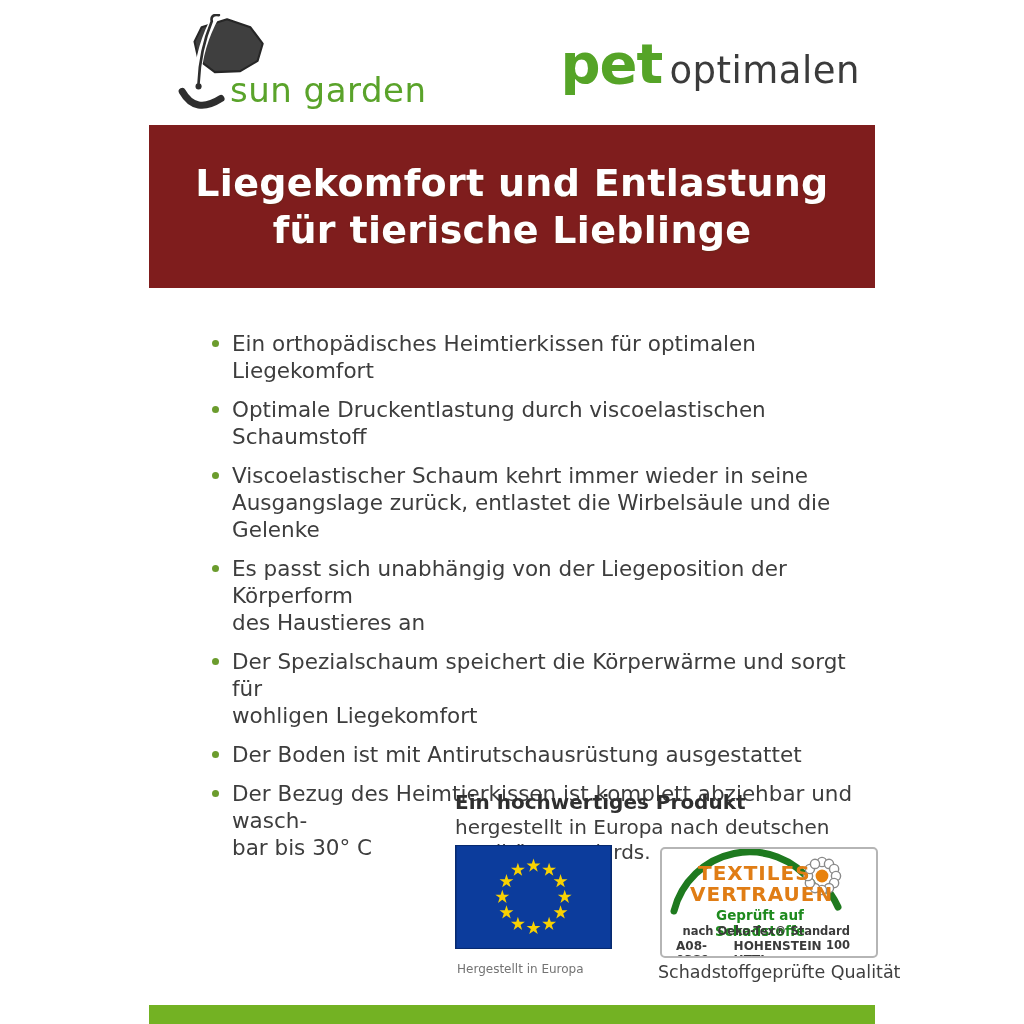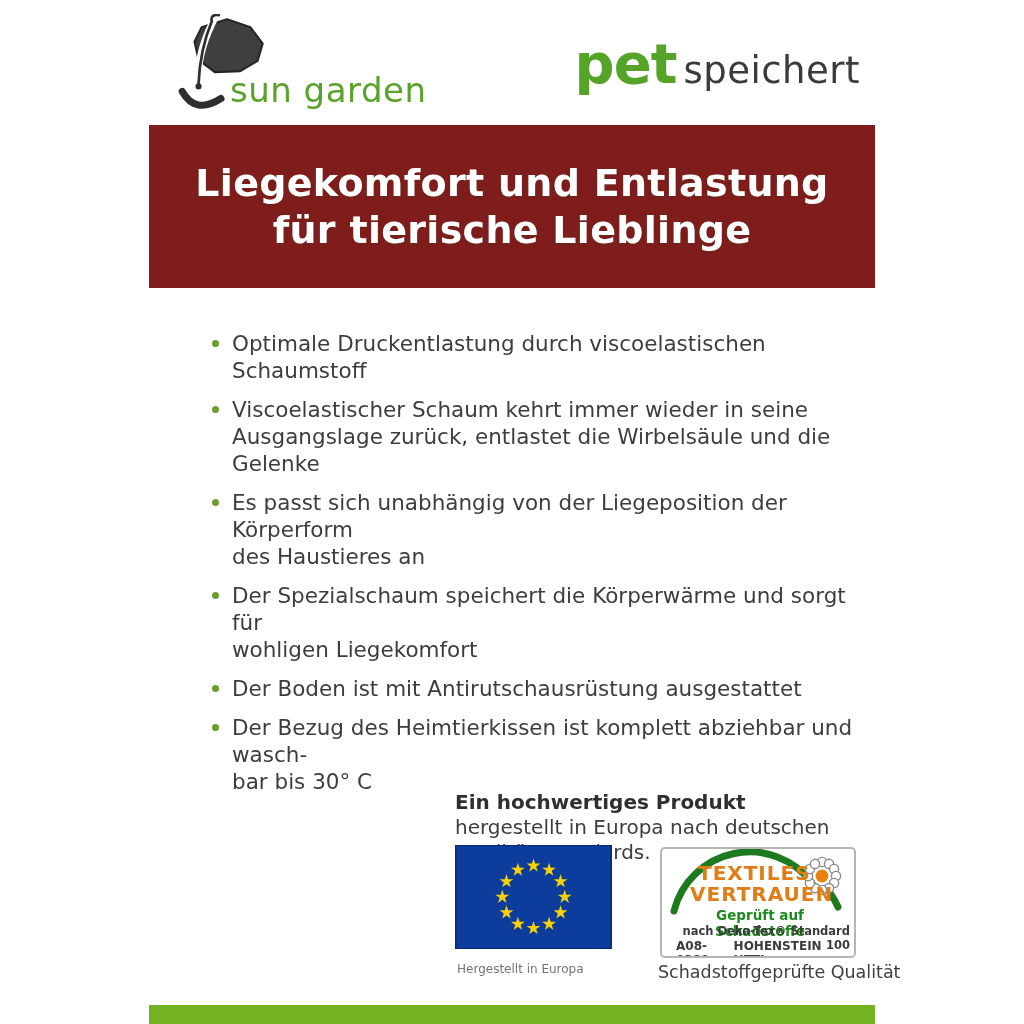--- a/index.html
+++ b/index.html
@@ -68,21 +68,21 @@
 
   
   .eu-flag{position:absolute;left:455px;top:845px;width:157px;height:104px;}
   .eu-caption{
     position:absolute;left:457px;top:962px;
     font-size:12px;color:#737373;
   }
 
   
   .otx-box{
-    position:absolute;left:660px;top:847px;width:196px;height:111px;
+    position:absolute;left:660px;top:847px;width:218px;height:111px;
     border:2px solid #b5b5b5;border-radius:5px;background:#ffffff;
     box-sizing:border-box;overflow:hidden;
   }
   .otx-art{position:absolute;left:0;top:0;width:192px;height:107px;}
   .otx-l1{position:absolute;left:36px;top:12px;font-size:20px;font-weight:bold;color:#e07d15;letter-spacing:1px;}
   .otx-l2{position:absolute;left:28px;top:33px;font-size:20px;font-weight:bold;color:#e07d15;letter-spacing:1px;}
   .otx-l3{position:absolute;left:8px;top:58px;width:180px;text-align:center;font-size:13.5px;font-weight:bold;color:#1e8a1e;}
   .otx-l4{position:absolute;left:8px;top:75px;width:180px;text-align:right;font-size:11.5px;font-weight:bold;color:#3a3a3a;}
   .otx-l5{position:absolute;left:14px;top:90px;width:168px;display:flex;justify-content:space-between;font-size:12px;font-weight:bold;color:#3a3a3a;}
   .otx-caption{
@@ -103,29 +103,30 @@
   <path d="M33,13 L58,5 L81,13 L93,29 L88,46 L71,56 L46,57 L30,45 L26,27 Z" fill="#3f3f3f" stroke="#262626" stroke-width="2" stroke-linejoin="round"></path>
   <path d="M47,2 C36,22 30,42 29,64" stroke="#ffffff" stroke-width="7" fill="none"></path>
   <path d="M50,1 C44,0 42,3 43,7 C36,24 31,44 30,68" stroke="#2e2e2e" stroke-width="2.6" fill="none" stroke-linecap="round"></path>
   <path d="M14,76 Q27,99 52,83" stroke="#2e2e2e" stroke-width="7" fill="none" stroke-linecap="round"></path>
   <circle cx="30" cy="71" r="3" fill="#2e2e2e"></circle>
 </svg>
 <div class="brand-name">sun garden</div>
 
 <div class="collection-wrap">
   <span class="collection-bold">pet</span>
-  <span class="collection-rest">speichert</span>
+  <span class="collection-rest">optimalen</span>
 </div>
 
 <div class="banner">
   <div class="banner-line">Liegekomfort und Entlastung</div>
   <div class="banner-line">für tierische Lieblinge</div>
 </div>
 
 <ul class="bullets">
+  <li>Ein orthopädisches Heimtierkissen für optimalen Liegekomfort</li>
   <li>Optimale Druckentlastung durch viscoelastischen Schaumstoff</li>
   <li>Viscoelastischer Schaum kehrt immer wieder in seine
 Ausgangslage zurück, entlastet die Wirbelsäule und die Gelenke</li>
   <li>Es passt sich unabhängig von der Liegeposition der Körperform
 des Haustieres an</li>
   <li>Der Spezialschaum speichert die Körperwärme und sorgt für
 wohligen Liegekomfort</li>
   <li>Der Boden ist mit Antirutschausrüstung ausgestattet</li>
   <li>Der Bezug des Heimtierkissen ist komplett abziehbar und wasch-
 bar bis 30° C</li>

